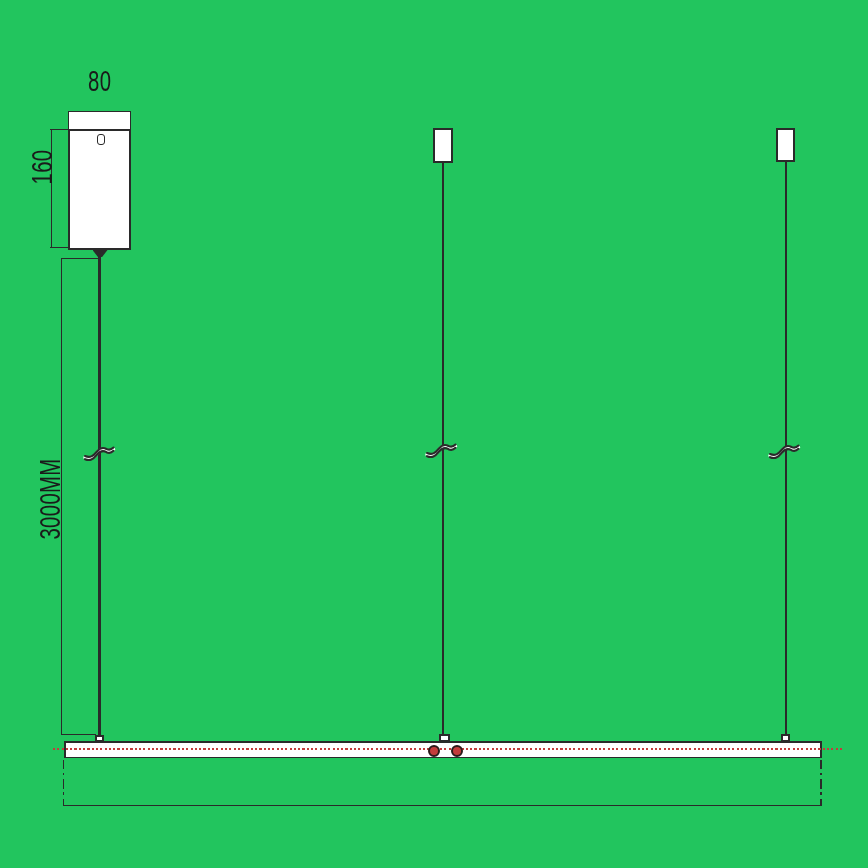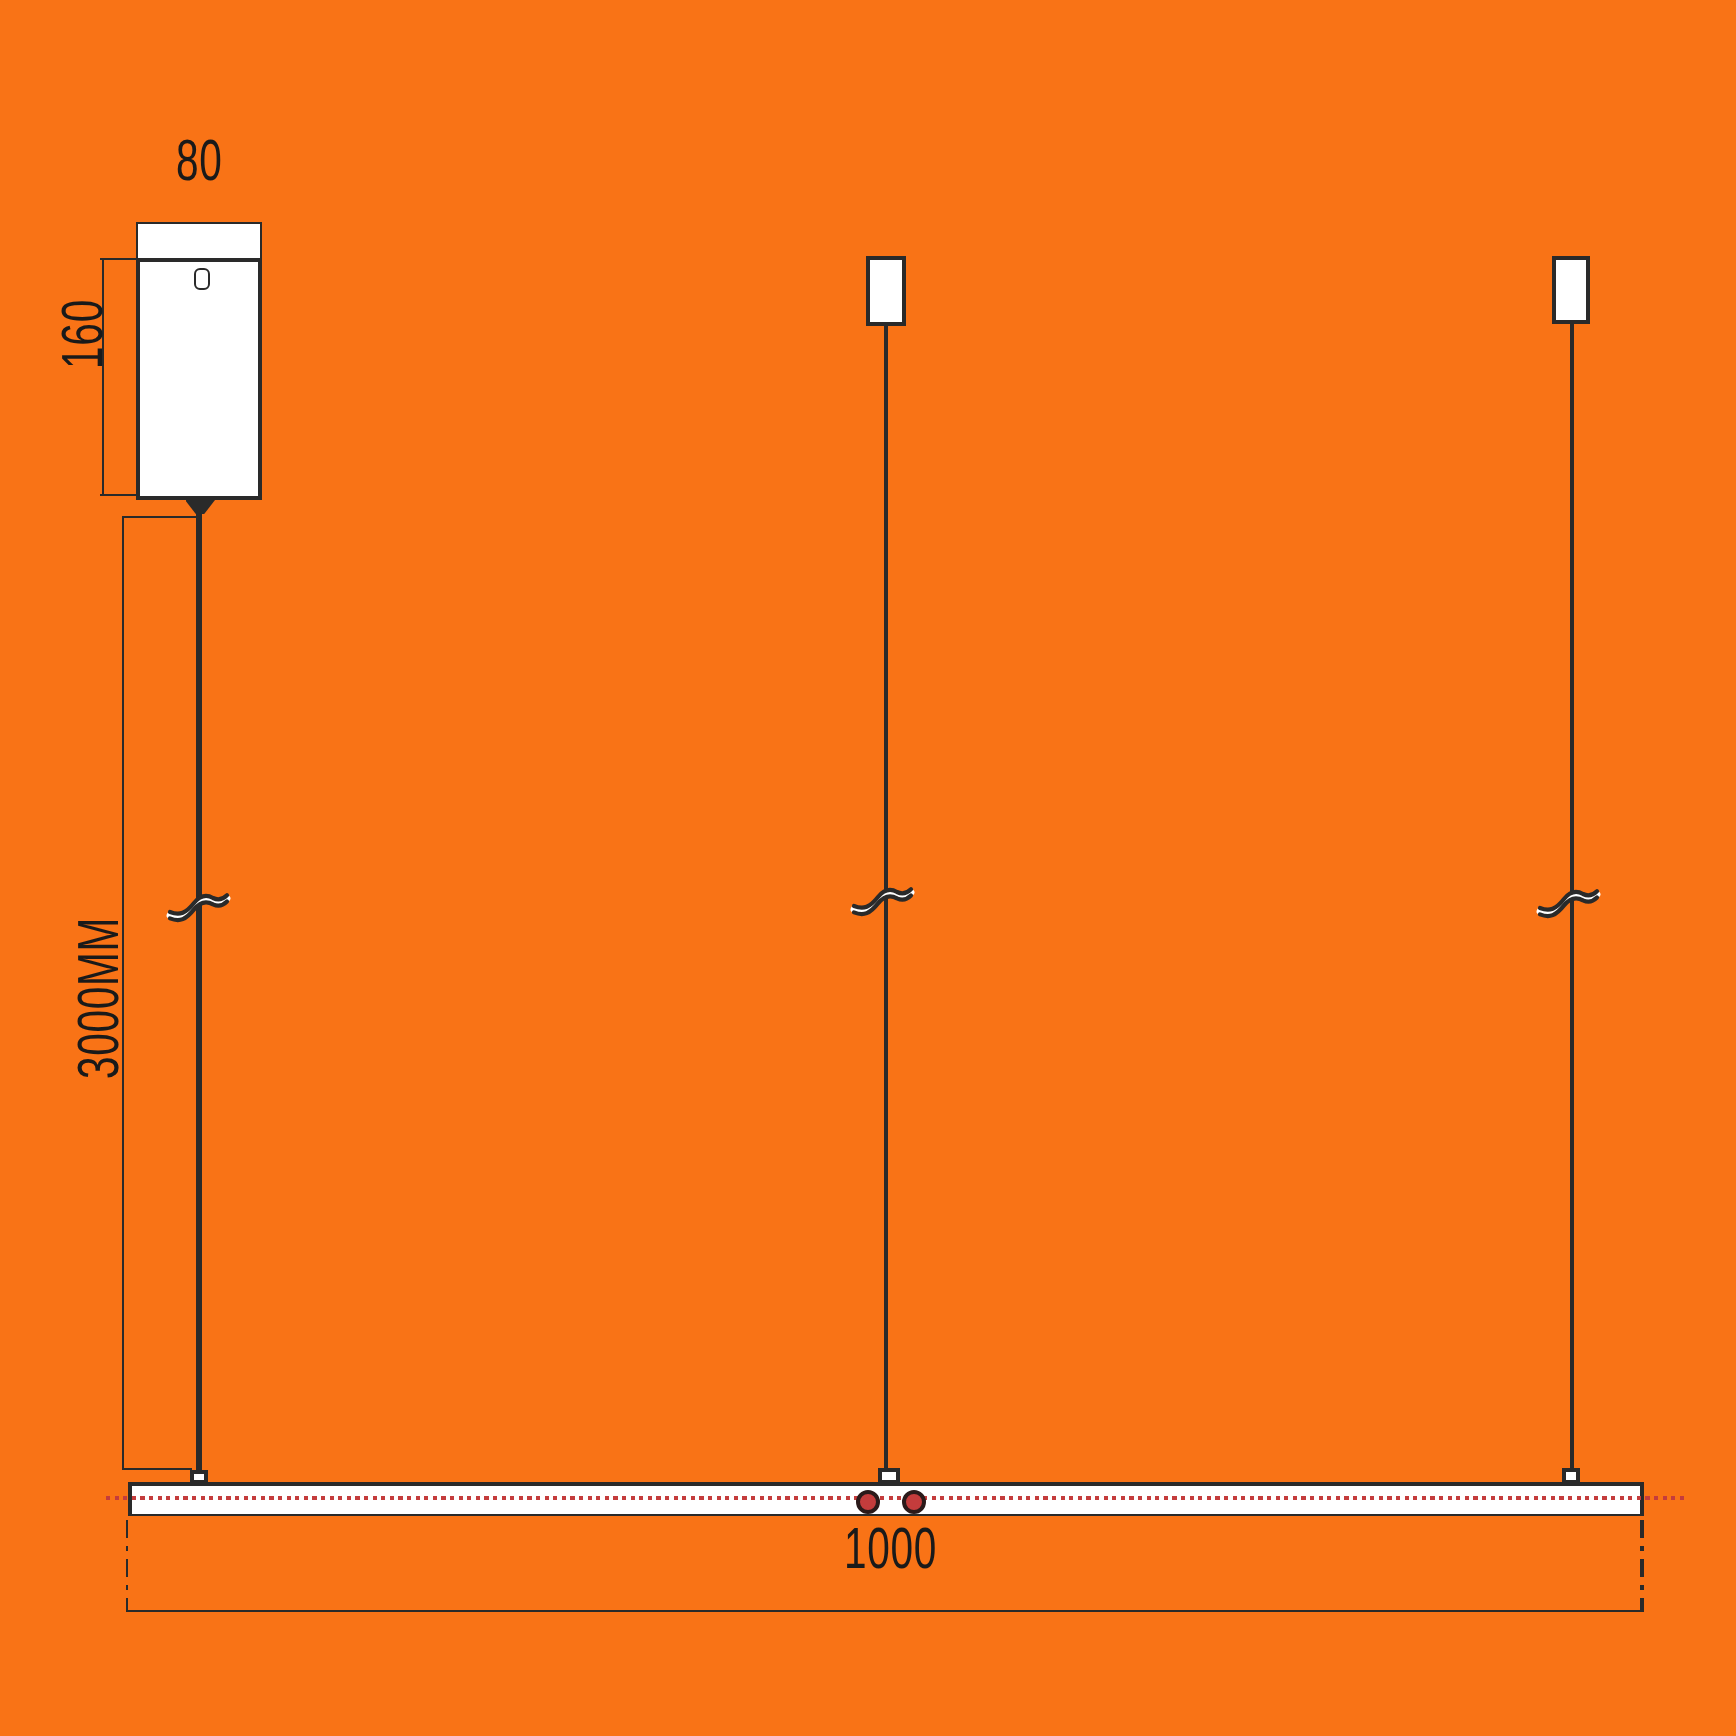--- a/index.html
+++ b/index.html
@@ -1,17 +1,17 @@
 <!DOCTYPE html>
 <html style="--line: #2a2a2a; --text: #1a1a1a; --red: #c43c3c;"><head>
 <meta charset="utf-8">
 <style>
   html,body{margin:0;padding:0;background:#ffffff;}
   .canvas{
-    position:relative;width:868px;height:868px;background:#f97316;overflow:hidden;
+    position:relative;width:868px;height:868px;background:#22c55e;overflow:hidden;
     font-family:"Liberation Sans",sans-serif;color:var(--text,#1a1a1a);
   }
   
   .hline{position:absolute;background:var(--line,#2a2a2a);height:1.4px;}
   .vline{position:absolute;background:var(--line,#2a2a2a);width:1.4px;}
   .thick-v{position:absolute;background:var(--line,#2a2a2a);}
   .box{position:absolute;box-sizing:border-box;background:#ffffff;border:2.2px solid var(--line,#2a2a2a);}
   .box-thin{position:absolute;box-sizing:border-box;background:#ffffff;border:1.3px solid var(--line,#2a2a2a);}
   
   .dim-label-h{position:absolute;width:140px;text-align:center;font-size:29px;line-height:30px;}
@@ -87,15 +87,14 @@
   </svg>
 
   <div class="box" style="left:64px;top:741px;width:758px;height:16.5px;border-width:2.4px 2px 1.8px 2px;"></div>
   <div class="red-dotted" style="left:53px;top:748px;width:789px;"></div>
   <div class="red-node" style="left:427.5px;top:745px;"></div>
   <div class="red-node" style="left:451px;top:745px;"></div>
 
   <div class="dashdot-v" style="left:62.7px;top:760px;height:45px;"></div>
   <div class="dashdot-v" style="left:820.4px;top:760px;height:45px;"></div>
   <div class="hline" style="left:63px;top:804.5px;width:759px;height:1.6px;"></div>
-  <div class="dim-label-h" style="left:375px;top:760px;"><span class="cond">1000</span></div>
 
 </div>
 
 </body></html>

